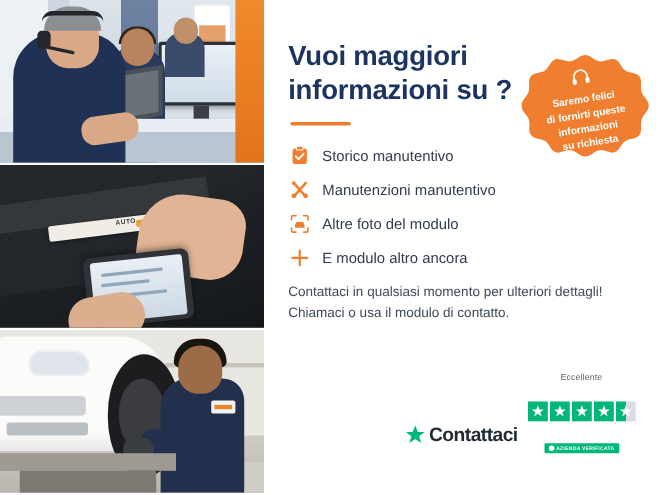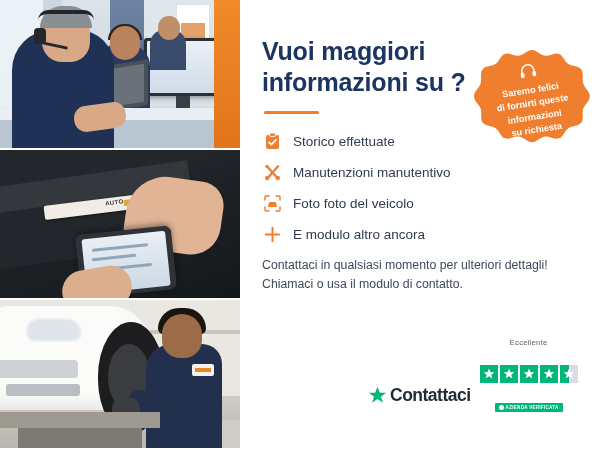--- a/index.html
+++ b/index.html
@@ -194,21 +194,21 @@
     <ul class="features">
 
       <li class="feature">
         <span class="ico">
           <svg width="15" height="17" viewBox="0 0 15 17">
             <rect x="1" y="2" width="13" height="14" rx="2" fill="#ef7f2f"></rect>
             <rect x="4.5" y="0" width="6" height="3.4" rx="1" fill="#ef7f2f" stroke="#fff" stroke-width="1"></rect>
             <path d="M4 9.3l2.4 2.4L11 6.8" stroke="#fff" stroke-width="1.7" fill="none" stroke-linecap="round" stroke-linejoin="round"></path>
           </svg>
         </span>
-        <span class="txt">Storico effettuate</span>
+        <span class="txt">Storico manutentivo</span>
       </li>
 
       <li class="feature">
         <span class="ico">
           <svg width="17" height="17" viewBox="0 0 17 17">
             <path d="M3 2.2l9.6 11" stroke="#ef7f2f" stroke-width="2.3" stroke-linecap="round"></path>
             <path d="M14 2.2L4.4 13.2" stroke="#ef7f2f" stroke-width="2.3" stroke-linecap="round"></path>
             <circle cx="3.2" cy="14" r="2.2" fill="#ef7f2f"></circle>
             <circle cx="13.8" cy="14" r="2.2" fill="#ef7f2f"></circle>
             <circle cx="3" cy="2.4" r="1.7" fill="#ef7f2f"></circle>
@@ -222,21 +222,21 @@
         <span class="ico">
           <svg width="17" height="17" viewBox="0 0 17 17">
             <path d="M1 5V2.2A1.2 1.2 0 0 1 2.2 1H5" stroke="#ef7f2f" stroke-width="1.5" fill="none" stroke-linecap="round"></path>
             <path d="M12 1h2.8A1.2 1.2 0 0 1 16 2.2V5" stroke="#ef7f2f" stroke-width="1.5" fill="none" stroke-linecap="round"></path>
             <path d="M16 12v2.8a1.2 1.2 0 0 1-1.2 1.2H12" stroke="#ef7f2f" stroke-width="1.5" fill="none" stroke-linecap="round"></path>
             <path d="M5 16H2.2A1.2 1.2 0 0 1 1 14.8V12" stroke="#ef7f2f" stroke-width="1.5" fill="none" stroke-linecap="round"></path>
             <path d="M4 10.4h9l-1-2.6a1.4 1.4 0 0 0-1.3-.9H6.3a1.4 1.4 0 0 0-1.3.9z" fill="#ef7f2f"></path>
             <rect x="4" y="10.2" width="9" height="1.8" rx=".7" fill="#ef7f2f"></rect>
           </svg>
         </span>
-        <span class="txt">Foto foto del veicolo</span>
+        <span class="txt">Altre foto del modulo</span>
       </li>
 
       <li class="feature">
         <span class="ico">
           <svg width="17" height="17" viewBox="0 0 17 17">
             <path d="M8.5 1.8v13.4M1.8 8.5h13.4" stroke="#ef7f2f" stroke-width="2" stroke-linecap="round"></path>
           </svg>
         </span>
         <span class="txt">E modulo altro ancora</span>
       </li>

